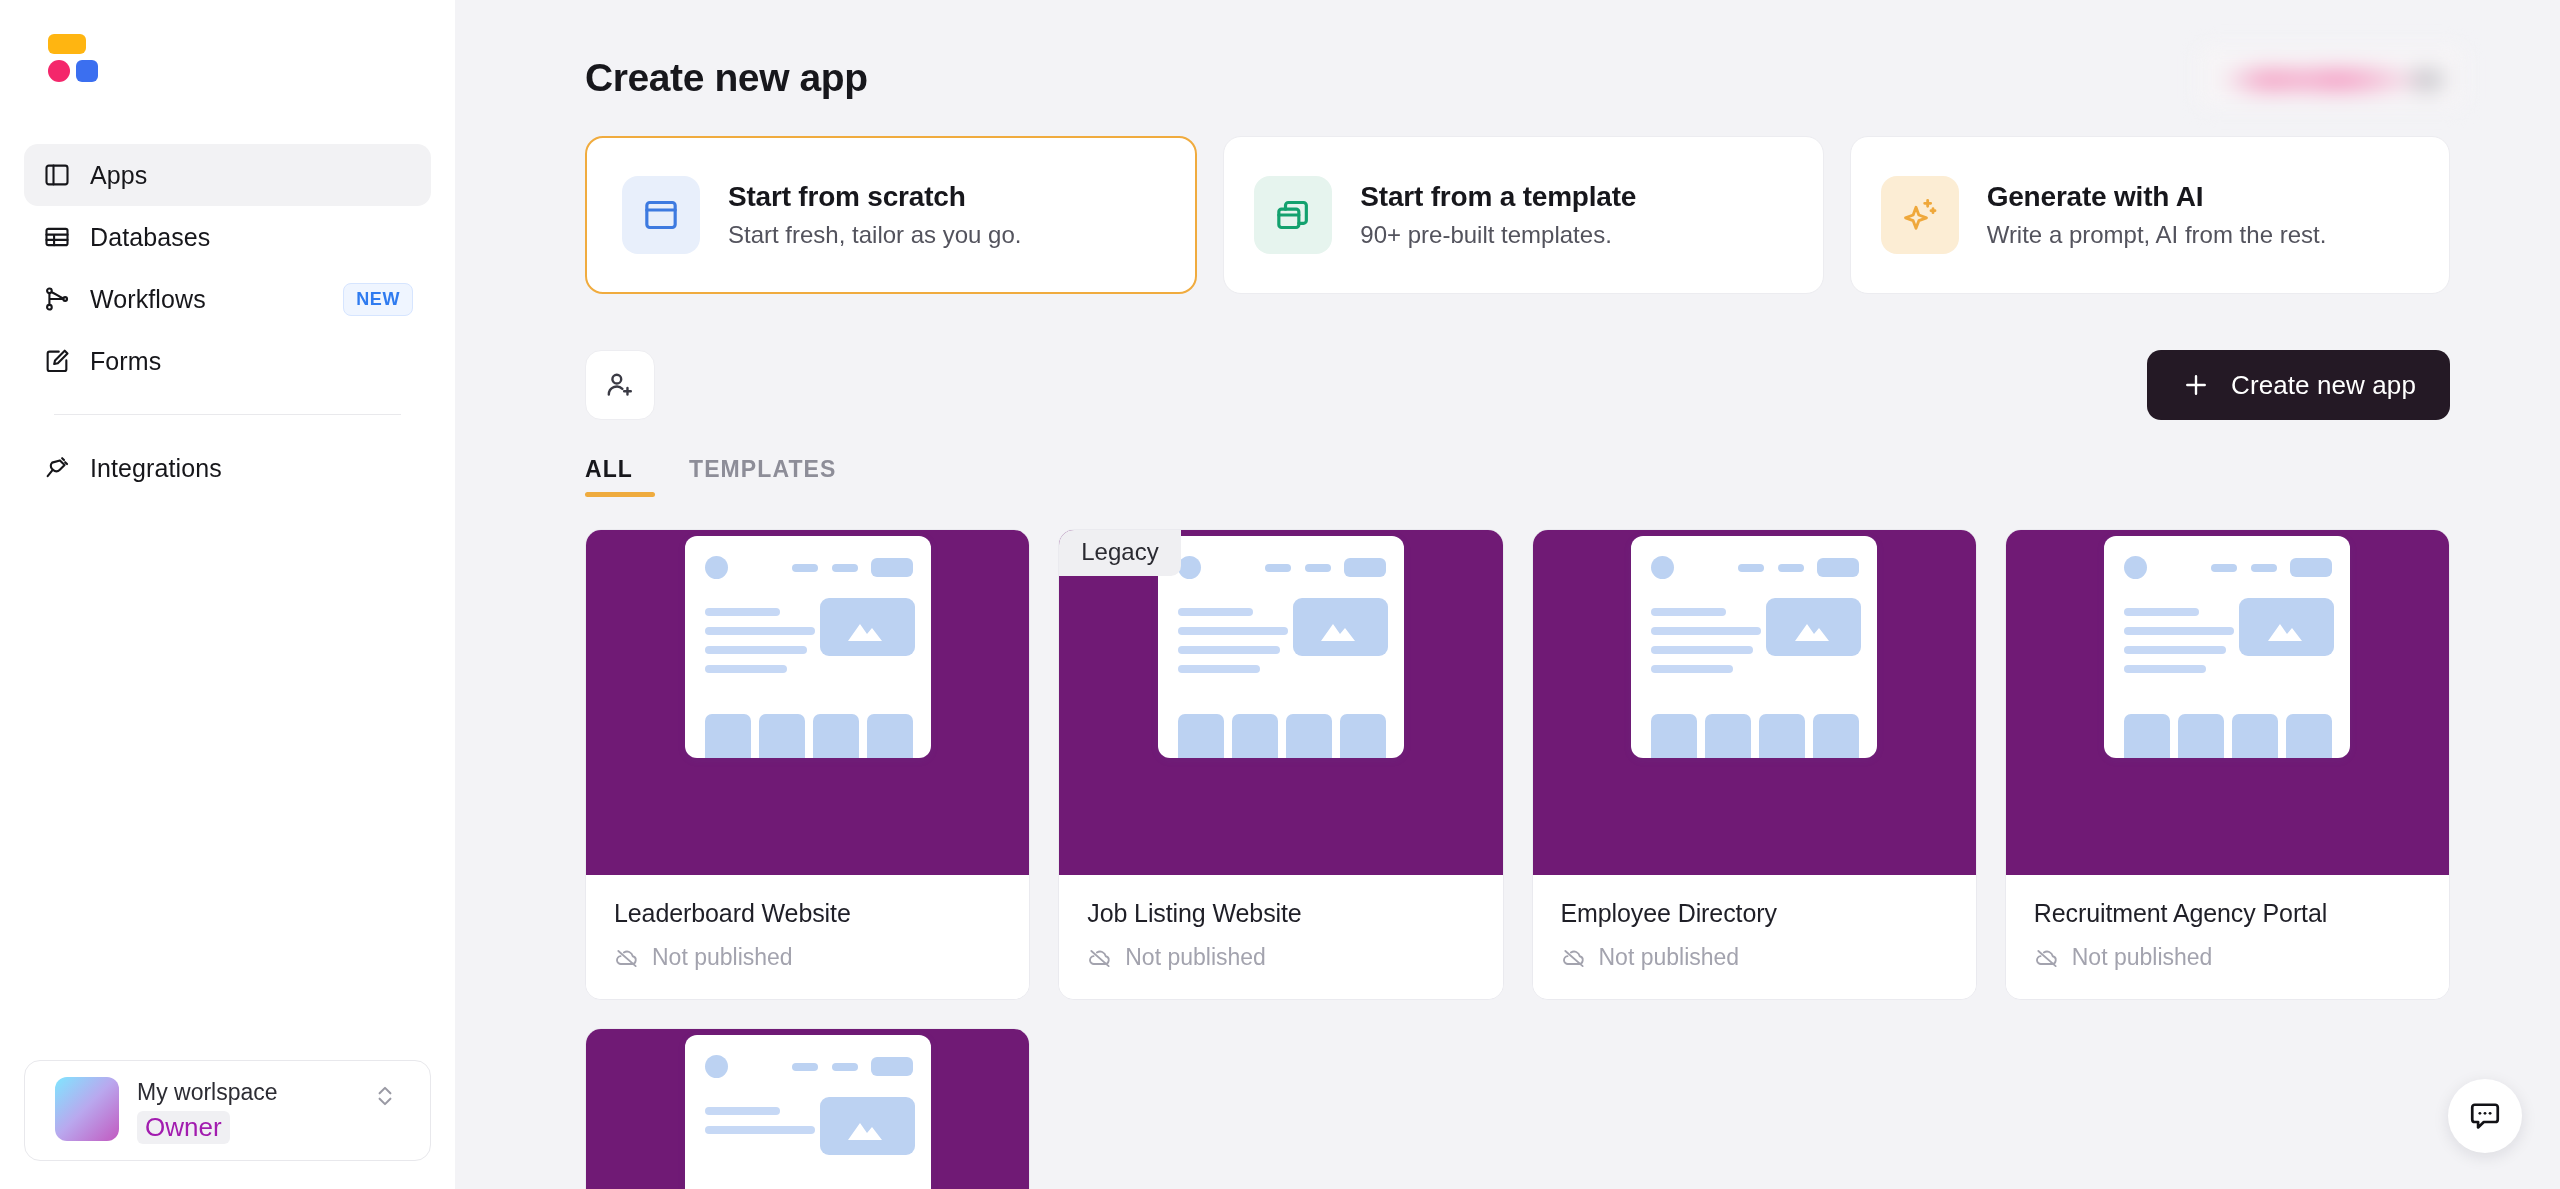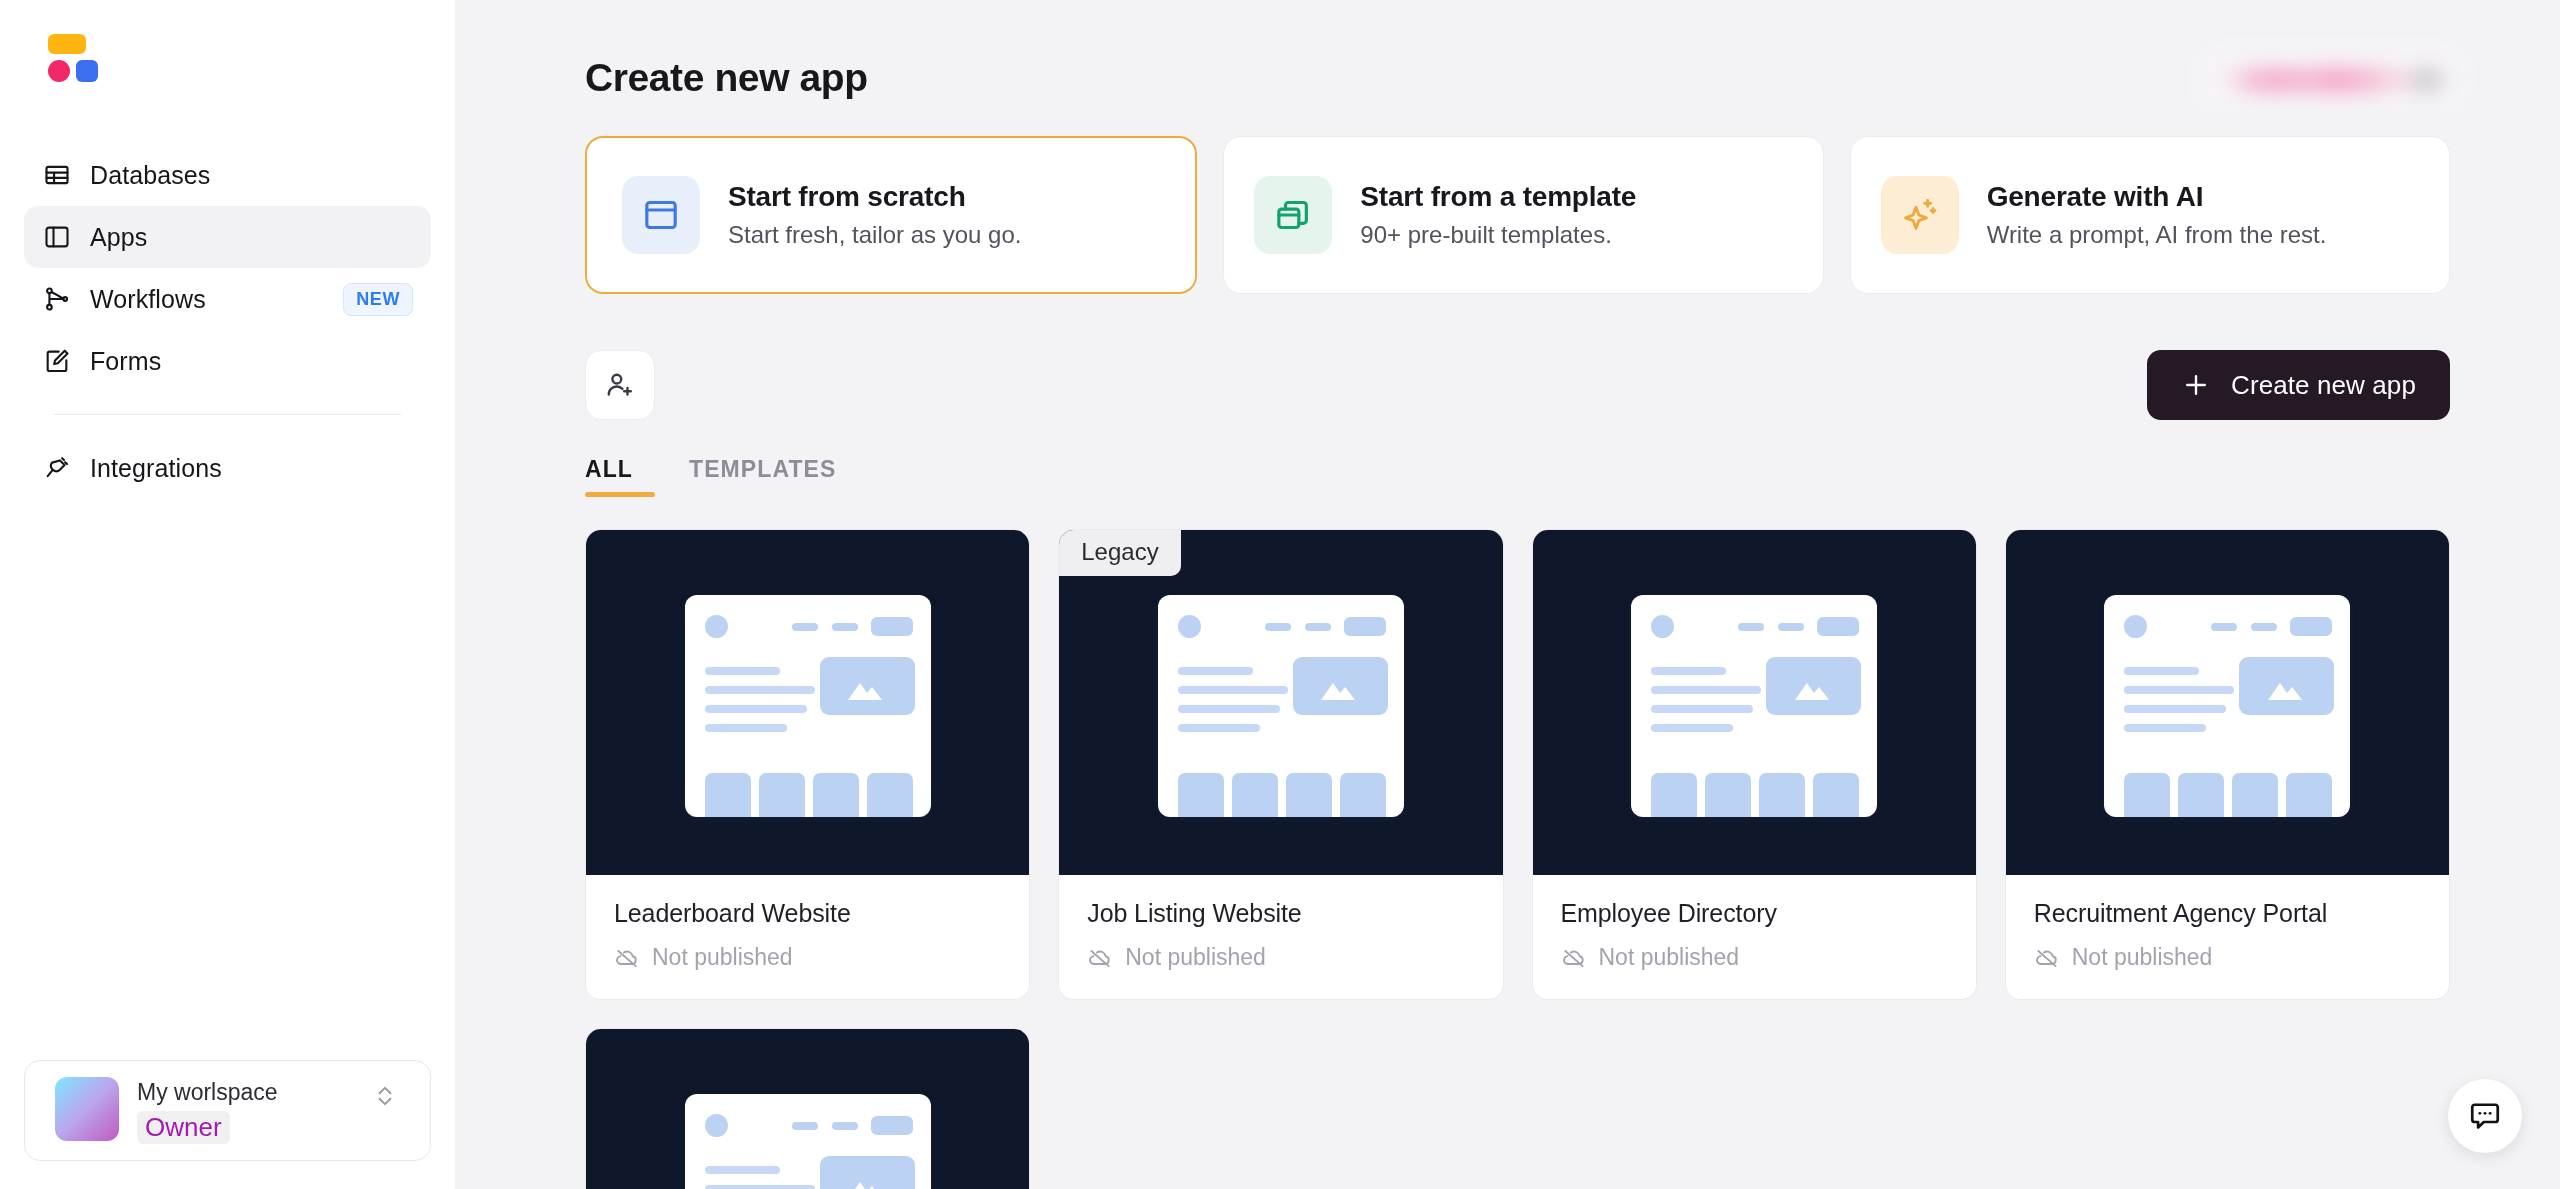--- a/index.html
+++ b/index.html
@@ -136,22 +136,22 @@
   
   .grid {
     display: grid; grid-template-columns: repeat(4, 1fr);
     gap: 28px; margin-top: 32px;
   }
   .app-card {
     background: #ffffff; border: 1px solid #eaeaef; border-radius: 16px;
     overflow: hidden; cursor: pointer; display: flex; flex-direction: column;
   }
   .thumb {
-    height: 345px; background: #0f172a; position: relative;
-    display: flex; align-items: center; justify-content: center; overflow: hidden;
+    height: 345px; background: #701a75; position: relative;
+    display: flex; align-items: flex-start; justify-content: center; overflow: hidden;
   }
   .legacy-tag {
     position: absolute; left: 0; top: 0; z-index: 3;
     background: #efeff2; color: #2a2a31; font-size: 24px;
     padding: 8px 22px 10px 22px; border-bottom-right-radius: 10px;
   }
   .mock {
     width: 246px; height: 222px; background: #fff; border-radius: 12px;
     position: relative; margin-top: 6px; box-shadow: 0 2px 10px rgba(90,120,190,.07);
   }
@@ -199,38 +199,38 @@
     <div class="logo-wrap">
       <div class="logo">
         <span class="bar"></span>
         <span class="dot"></span>
         <span class="sq"></span>
       </div>
     </div>
 
     <nav class="nav">
 
+      <div class="nav-item active">
+        <span class="nav-ico">
+          <svg viewBox="0 0 24 24" fill="none" stroke="currentColor" stroke-width="1.8" stroke-linecap="round" stroke-linejoin="round">
+            <rect x="3" y="4" width="18" height="16" rx="2"></rect>
+              <path d="M9 4v16"></path>
+          </svg>
+        </span>
+        <span class="nav-label">Apps</span>
+      </div>
+
       <div class="nav-item">
         <span class="nav-ico">
           <svg viewBox="0 0 24 24" fill="none" stroke="currentColor" stroke-width="1.8" stroke-linecap="round" stroke-linejoin="round">
             <rect x="3" y="5" width="18" height="14" rx="1.5"></rect>
               <path d="M3 10h18M3 14.5h18M9.5 10v9"></path>
           </svg>
         </span>
         <span class="nav-label">Databases</span>
-      </div>
-
-      <div class="nav-item active">
-        <span class="nav-ico">
-          <svg viewBox="0 0 24 24" fill="none" stroke="currentColor" stroke-width="1.8" stroke-linecap="round" stroke-linejoin="round">
-            <rect x="3" y="4" width="18" height="16" rx="2"></rect>
-              <path d="M9 4v16"></path>
-          </svg>
-        </span>
-        <span class="nav-label">Apps</span>
       </div>
 
       <div class="nav-item">
         <span class="nav-ico">
           <svg viewBox="0 0 24 24" fill="none" stroke="currentColor" stroke-width="1.8" stroke-linecap="round" stroke-linejoin="round">
             <circle cx="5.5" cy="5" r="2"></circle>
               <circle cx="5.5" cy="19" r="2"></circle>
               <circle cx="19" cy="12" r="1.6"></circle>
             <path d="M5.5 7v10M5.5 12h11.9M7.5 6.2C11 7.6 13.5 9.8 17.4 11.6"></path>
           </svg>

